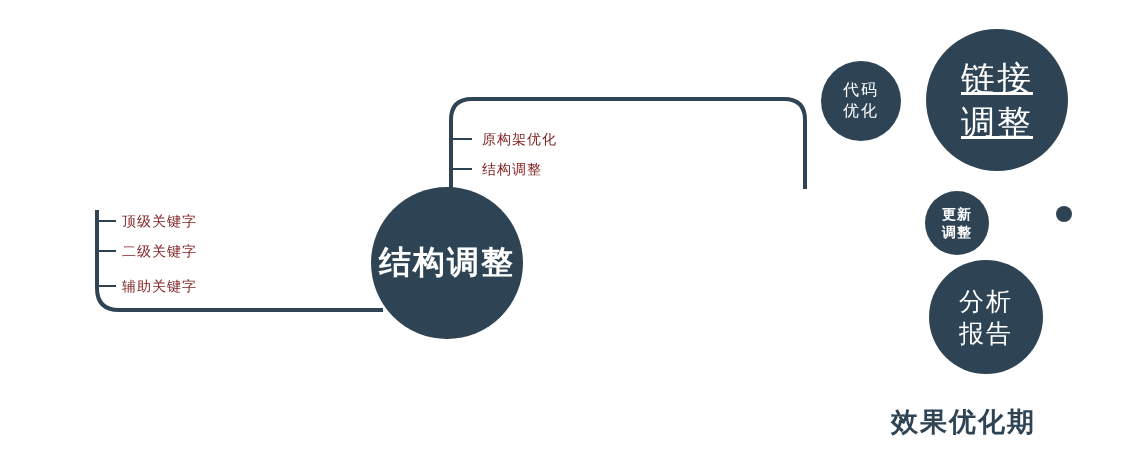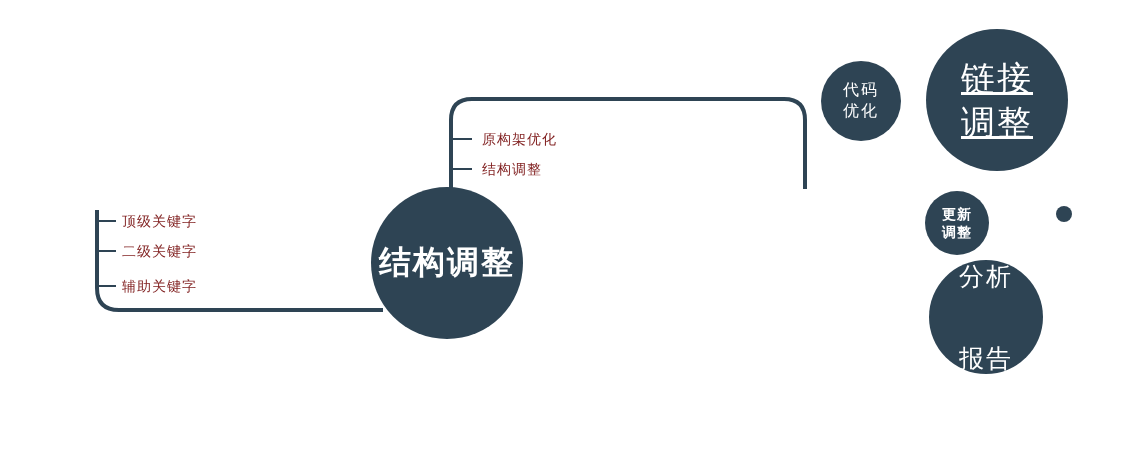--- a/index.html
+++ b/index.html
@@ -62,27 +62,28 @@
     <span>调整</span>
   </div>
 
   <div class="node" style="left:925px; top:191px; width:64px; height:64px; font-size:14px; font-weight:bold; letter-spacing:1px;">
     <span>更新</span>
     <span>调整</span>
   </div>
 
   <div class="dot" style="left:1056px; top:206px; width:16px; height:16px;"></div>
 
-  <div class="node" style="left:929px; top:260px; width:114px; height:114px; font-size:25px;justify-content:space-between;">
+  <div class="node" style="left:929px; top:260px; width:114px; height:114px; font-size:25px;">
     <span>分析</span>
     <span>报告</span>
   </div>
 
   <div class="branch-label" style="left:122px; top:213px;">顶级关键字</div>
   <div class="branch-label" style="left:122px; top:243px;">二级关键字</div>
   <div class="branch-label" style="left:122px; top:278px;">辅助关键字</div>
 
   <div class="branch-label" style="left:482px; top:131px;">原构架优化</div>
   <div class="branch-label" style="left:482px; top:161px;">结构调整</div>
 
 
+  <div class="edge-label" style="left:891px; top:404px; font-size:27px;">效果优化期</div>
 
 </div>
 
 </body></html>

